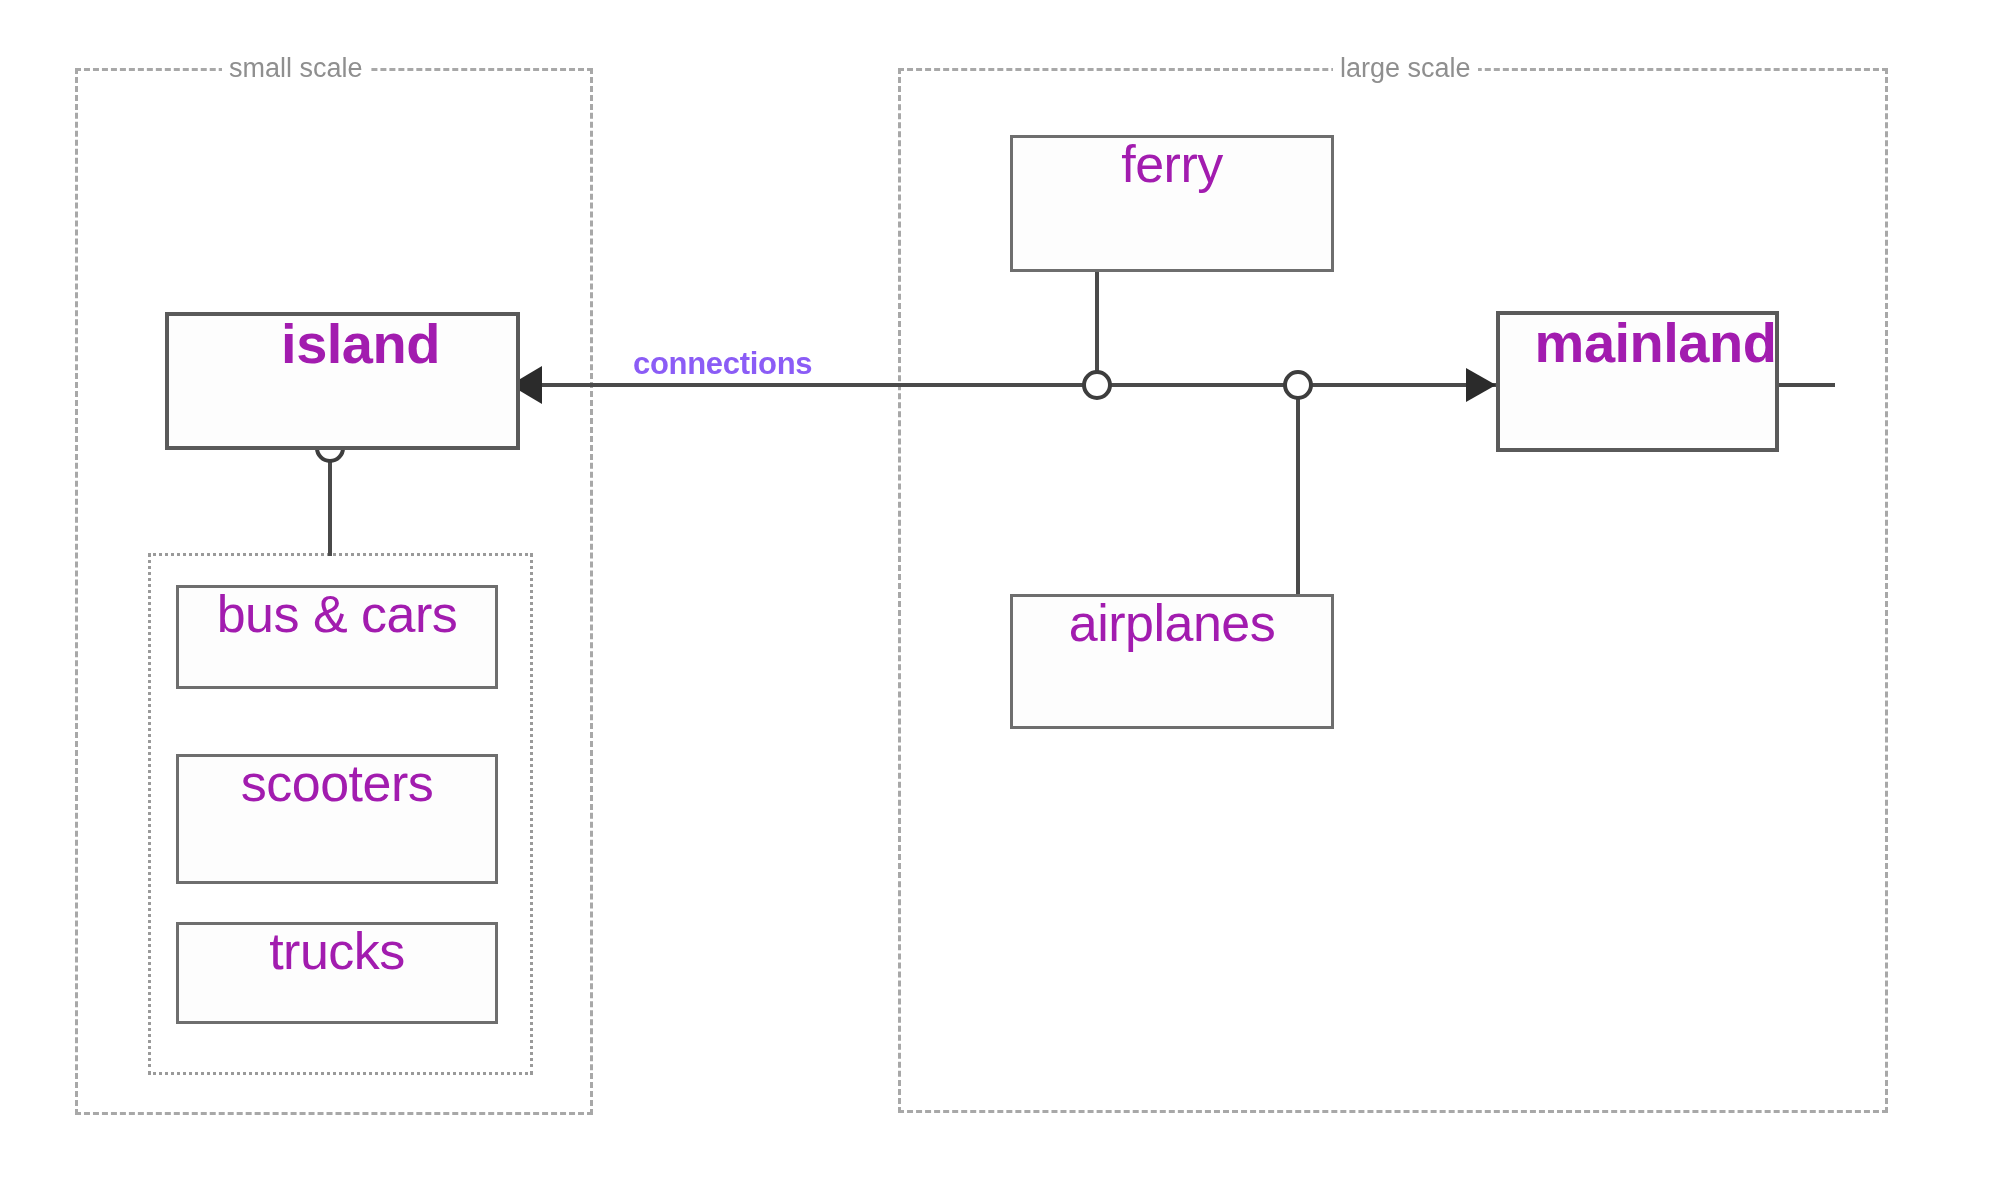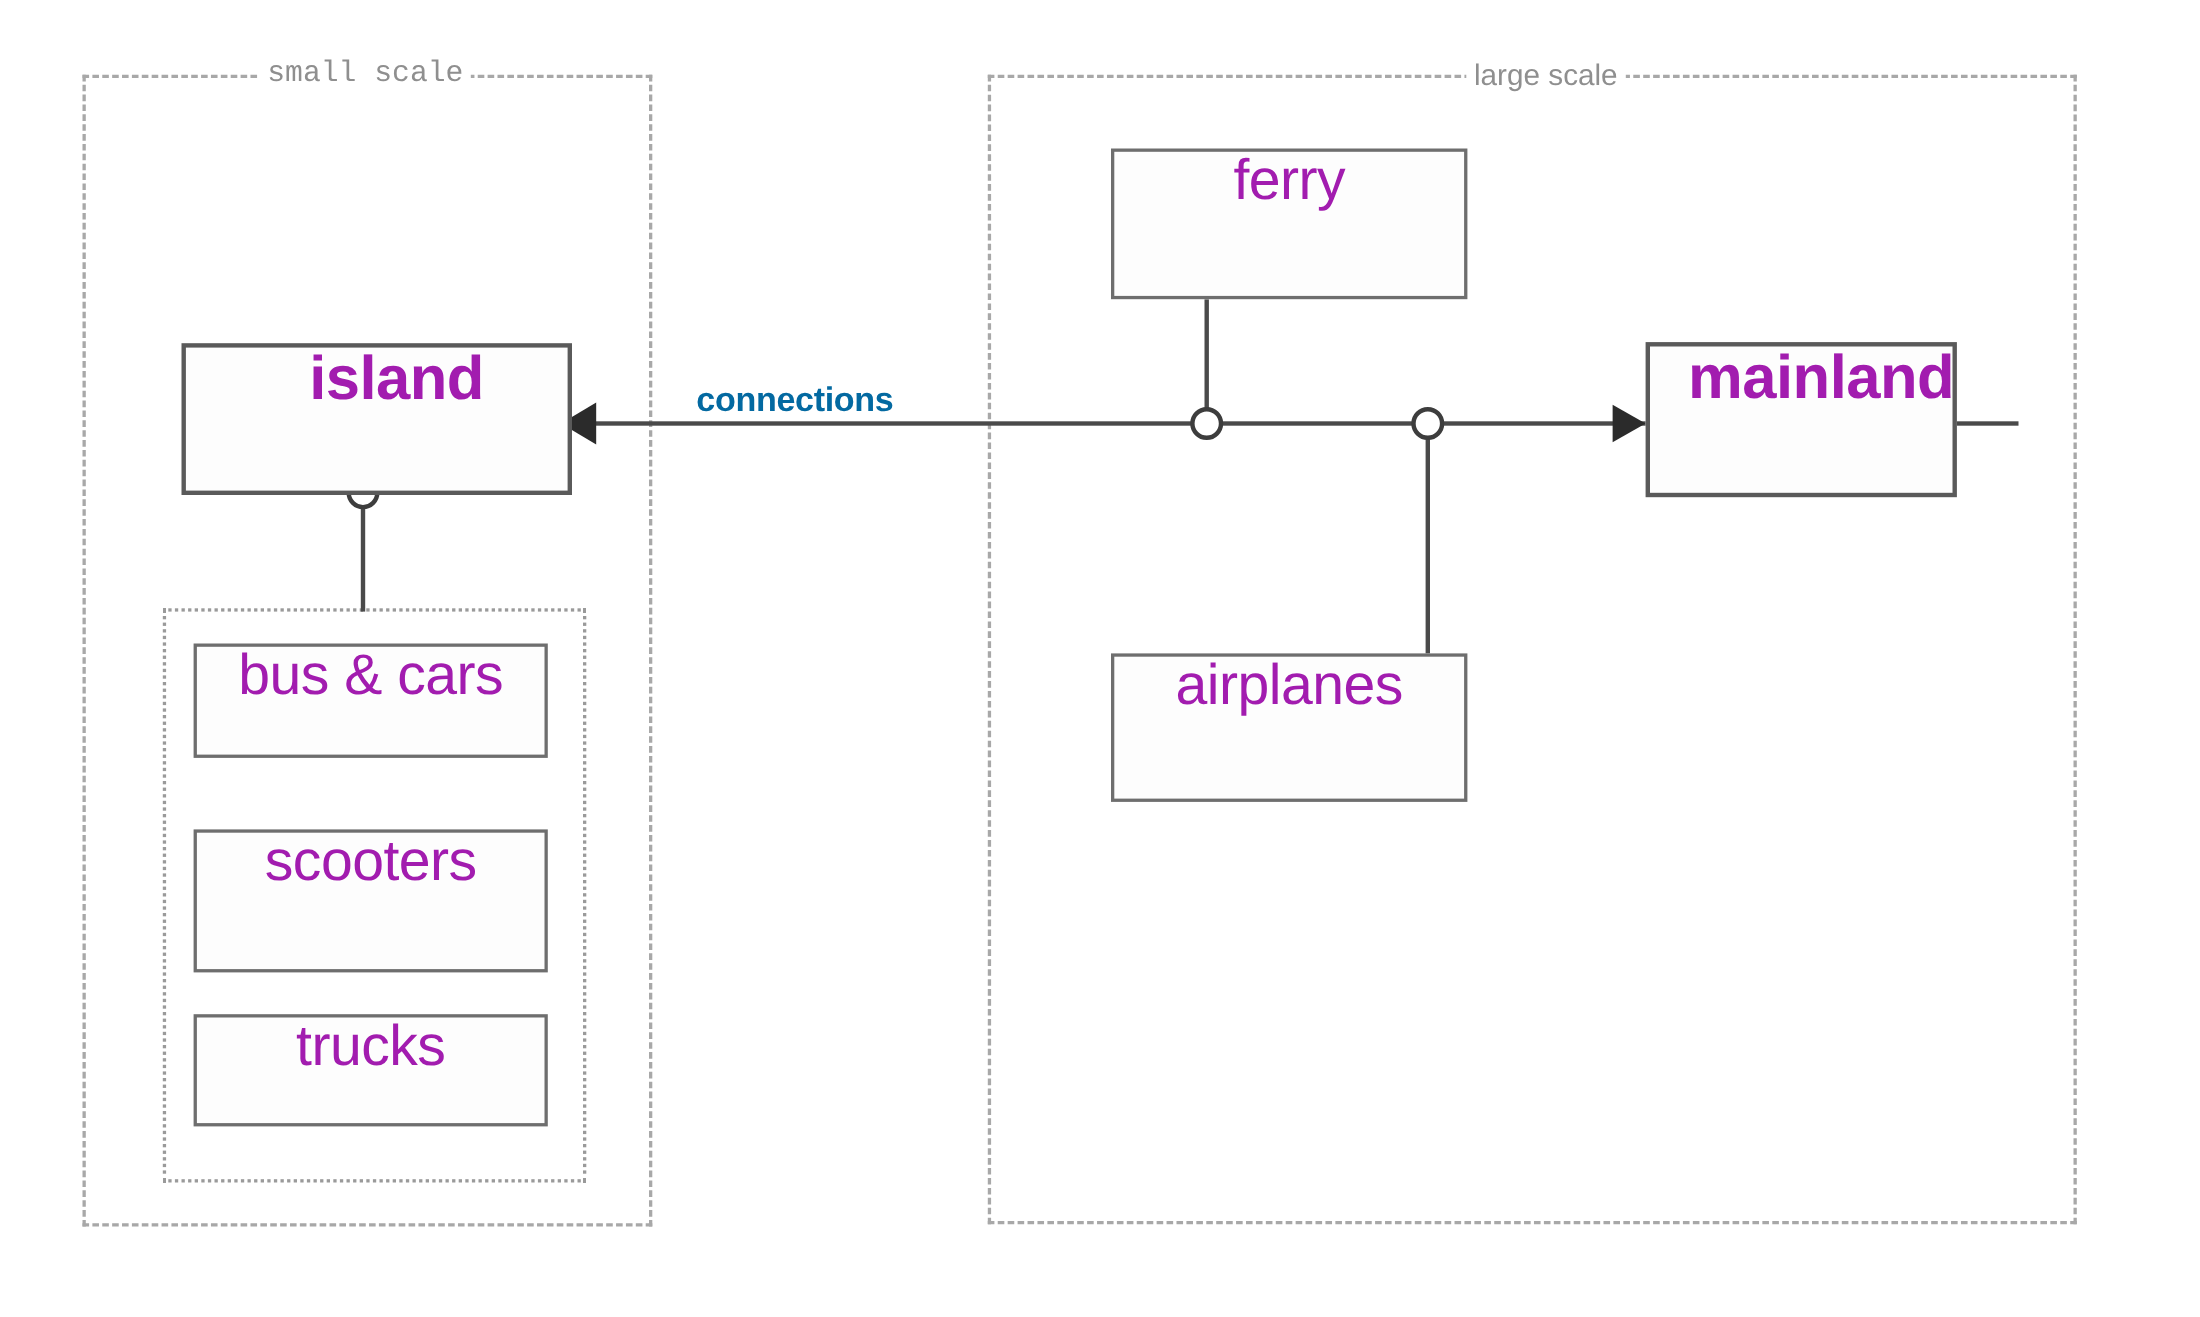--- a/index.html
+++ b/index.html
@@ -97,36 +97,36 @@
     position: absolute;
     width: 0;
     height: 0;
     border-top: 17px solid transparent;
     border-bottom: 17px solid transparent;
     border-left: 30px solid #2b2b2b;
   }
   .edge-label {
     position: absolute;
     background: #ffffff;
-    color: #0369a1;
+    color: #8b5cf6;
     font-weight: bold;
     font-size: 31px;
     line-height: 1;
     letter-spacing: -0.3px;
     padding: 0 6px;
     white-space: nowrap;
   }
 </style>
 </head>
 <body>
 
 <div id="canvas">
 
   <div class="group-frame dashed" style="left:75px; top:68px; width:518px; height:1047px;"></div>
-  <div class="group-label" style="left:236px; top:55px;font-family:Liberation Mono, monospace;">small scale</div>
+  <div class="group-label" style="left:222px; top:55px;">small scale</div>
 
   <div class="group-frame dashed" style="left:898px; top:68px; width:990px; height:1045px;"></div>
   <div class="group-label" style="left:1333px; top:55px;">large scale</div>
 
   <div class="group-frame dotted" style="left:148px; top:553px; width:385px; height:522px;"></div>
 
   <div class="hline" style="left:540px; top:383px; width:1295px;"></div>
 
   <div class="arrow-left" style="left:510px; top:366px;"></div>
 

